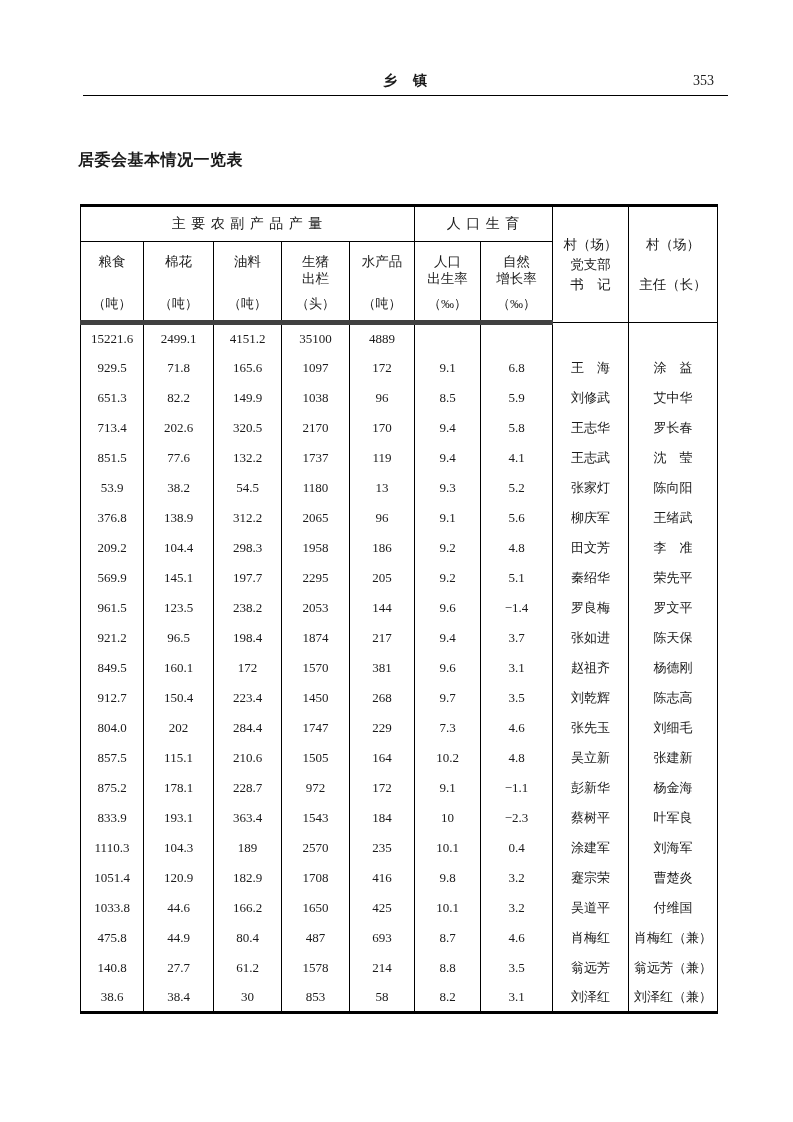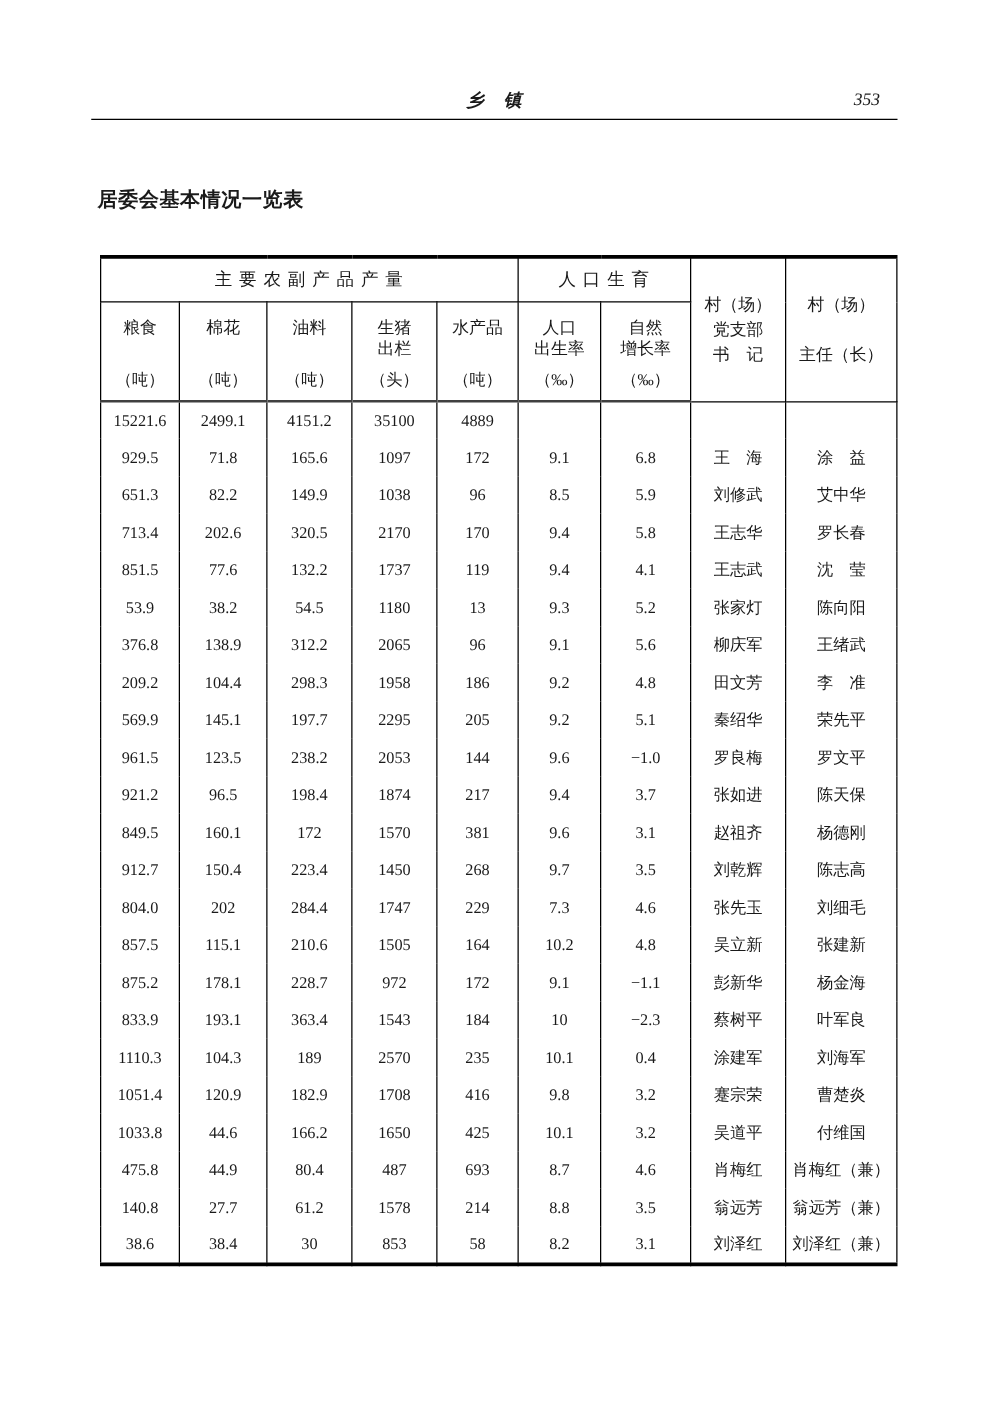--- a/index.html
+++ b/index.html
@@ -12,26 +12,25 @@
     height: 1122px;
     background: #ffffff;
     color: #1a1a1a;
     margin: 0 auto;
     overflow: hidden;
   }
 
   
   .running-head {
     position: absolute;
-    left: 73px;
+    left: 83px;
     top: 70px;
     width: 645px;
     height: 26px;
     border-bottom: 1.5px solid #000;
-    font-style: italic;
   }
   .head-title {
     position: absolute;
     left: 0; right: 0;
     text-align: center;
     top: 2px;
     font-family: "Liberation Sans", "DejaVu Sans", sans-serif;
     font-weight: bold;
     font-size: 14px;
     letter-spacing: 1px;
@@ -98,21 +97,21 @@
   tr.group-row th.span-head {
     vertical-align: middle;
     white-space: pre-line;
     line-height: 20px;
     letter-spacing: 0;
     font-size: 13.5px;
   }
 
   tr.sub-row th {
     height: 78px;
-    border-bottom: 2px solid #404040;
+    border-bottom: 5px solid #404040;
     vertical-align: top;
   }
   .subhead {
     display: flex;
     flex-direction: column;
     justify-content: space-between;
     height: 78px;
     padding: 11px 0 9px 0;
   }
   .colname { white-space: pre-line; line-height: 17px; font-size: 13.5px; }
@@ -306,21 +305,21 @@
           <td>秦绍华</td>
           <td>荣先平</td>
         </tr>
         <tr>
           <td>961.5</td>
           <td>123.5</td>
           <td>238.2</td>
           <td>2053</td>
           <td>144</td>
           <td>9.6</td>
-          <td>−1.0</td>
+          <td>−1.4</td>
           <td>罗良梅</td>
           <td>罗文平</td>
         </tr>
         <tr>
           <td>921.2</td>
           <td>96.5</td>
           <td>198.4</td>
           <td>1874</td>
           <td>217</td>
           <td>9.4</td>

